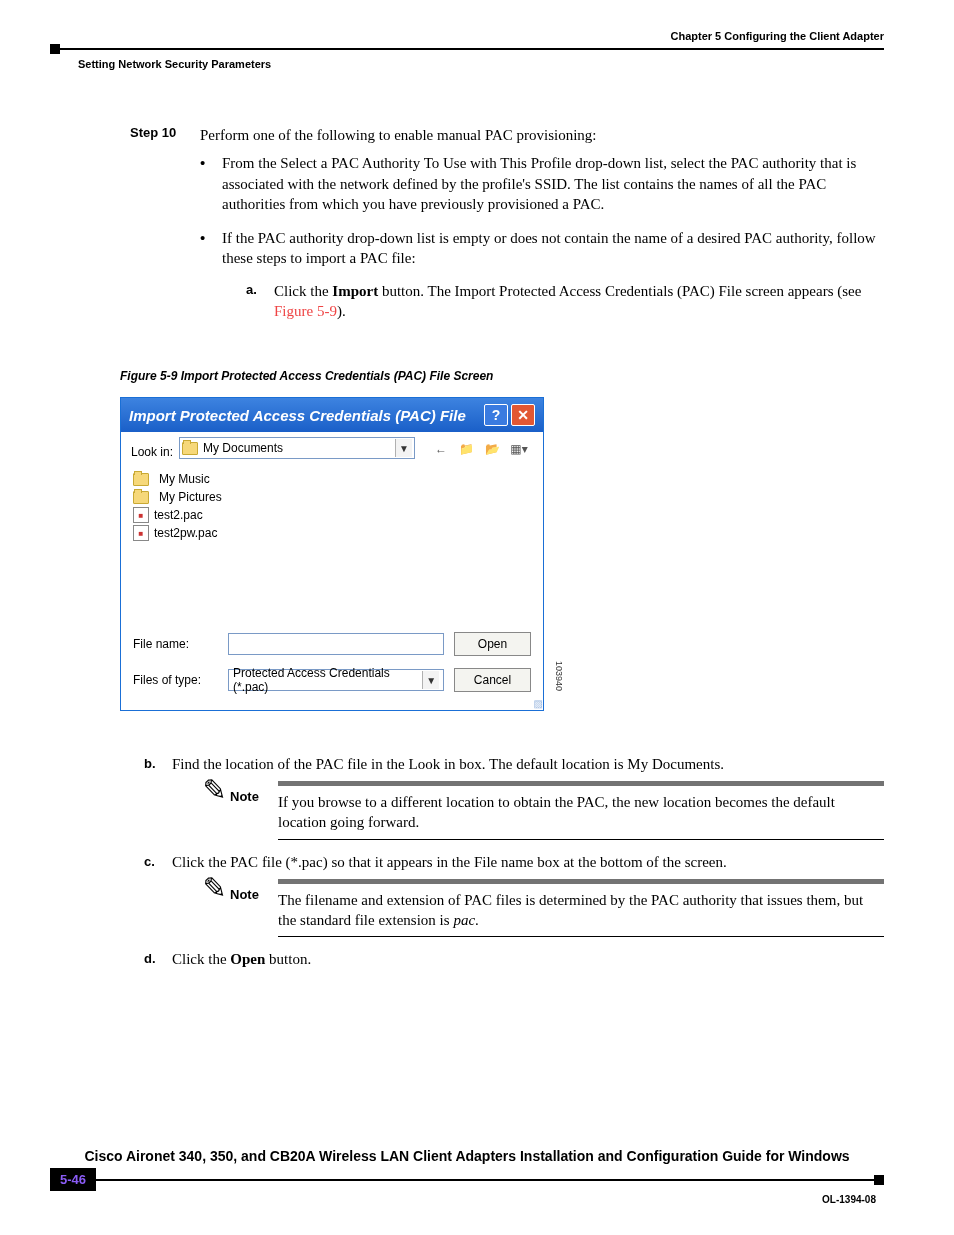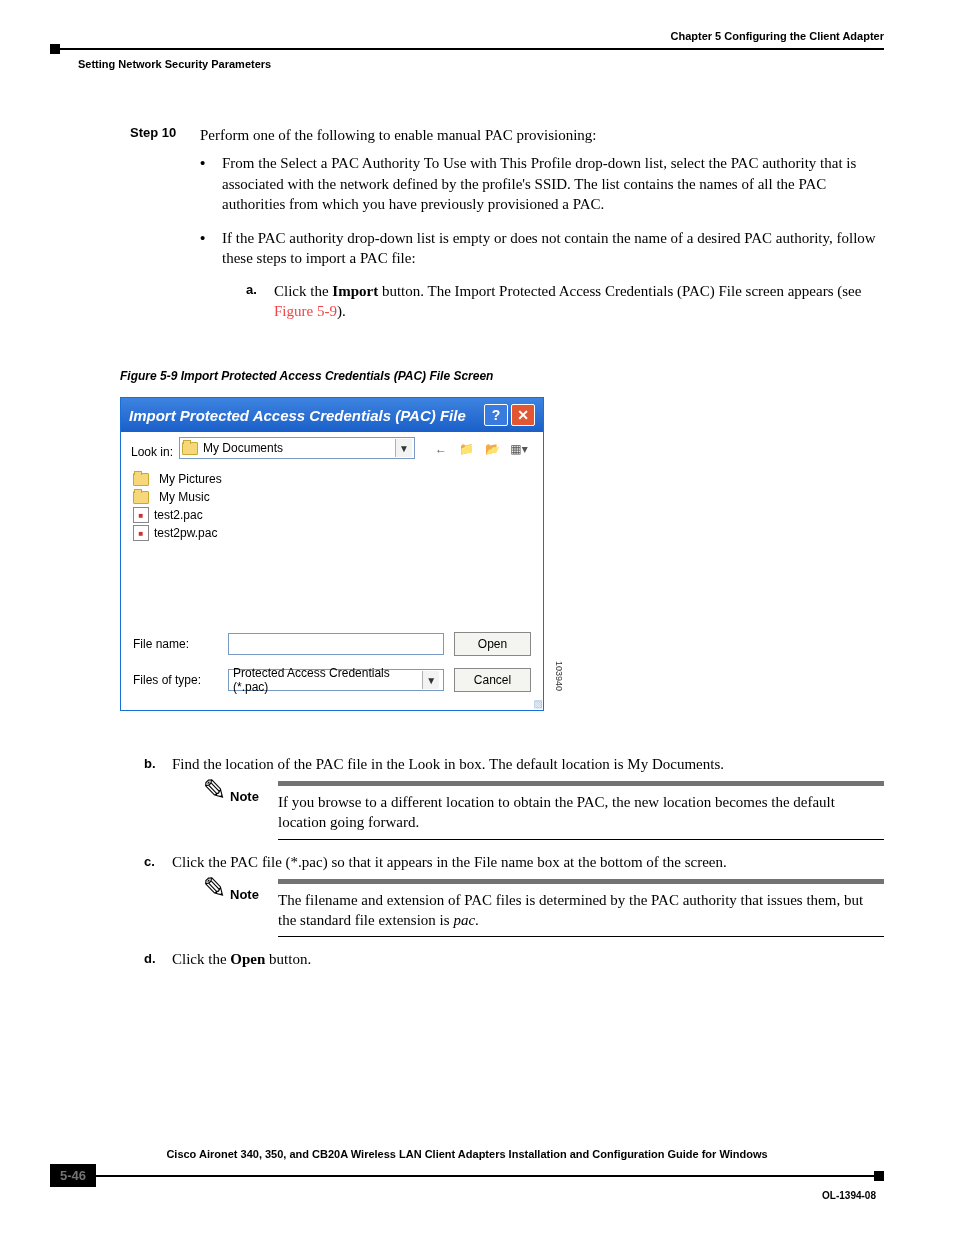--- a/index.html
+++ b/index.html
@@ -74,23 +74,23 @@
 
   .after-fig { margin-left: 94px; margin-top: 45px; }
   .after-fig .sub-list { margin-left:0; }
 
   .note-block { display:flex; margin: 8px 0 0 30px; }
   .note-pen { width:28px; font-size:29px; line-height:18px; transform: rotate(1deg); flex-shrink:0; }
   .note-label { font-family: Arial, Helvetica, sans-serif; font-weight:bold; font-size:13px; width:48px; padding-top:8px; flex-shrink:0; }
   .note-text { flex:1; border-top:5px solid #737373; border-bottom:1px solid #000; padding:6px 0; line-height:1.35; }
 
   .footer { margin-top: 180px; }
-  .footer-title { text-align:center; font-family: Arial, Helvetica, sans-serif; font-size:11px; font-weight:bold; margin-bottom:4px; }
+  .footer-title { text-align:center; font-family: Arial, Helvetica, sans-serif; font-size:14px; font-weight:bold; margin-bottom:4px; }
   .footer-row { display:flex; align-items:center; }
-  .page-badge { background:#000; color:#737373; font-family: Arial, Helvetica, sans-serif; font-weight:bold; font-size:13px; padding:4px 10px; }
+  .page-badge { background:#000; color:#8b5cf6; font-family: Arial, Helvetica, sans-serif; font-weight:bold; font-size:13px; padding:4px 10px; }
   .footer-line { flex:1; height:2px; background:#000; }
   .footer-sq { width:10px; height:10px; background:#000; }
   .footer-id { text-align:right; font-family: Arial, Helvetica, sans-serif; font-size:10px; font-weight:bold; margin-top:3px; margin-right:8px; }
 </style>
 </head>
 <body>
 
 <div class="page">
   <div class="hdr-right">Chapter 5      Configuring the Client Adapter</div>
   <div class="top-rule-row">
@@ -145,25 +145,25 @@
         <div class="nav-icons">
           <span>←</span>
           <span>📁</span>
           <span>📂</span>
           <span>▦▾</span>
         </div>
       </div>
       <div class="filelist">
         <div class="file-item">
             <span class="folder-ico"></span>
+            <span>My Music</span>
+          </div>
+        <div class="file-item">
+            <span class="folder-ico"></span>
             <span>My Pictures</span>
-          </div>
-        <div class="file-item">
-            <span class="folder-ico"></span>
-            <span>My Music</span>
           </div>
         <div class="file-item">
             <span class="pac-ico">■</span>
             <span>test2.pac</span>
           </div>
         <div class="file-item">
             <span class="pac-ico">■</span>
             <span>test2pw.pac</span>
           </div>
       </div>

